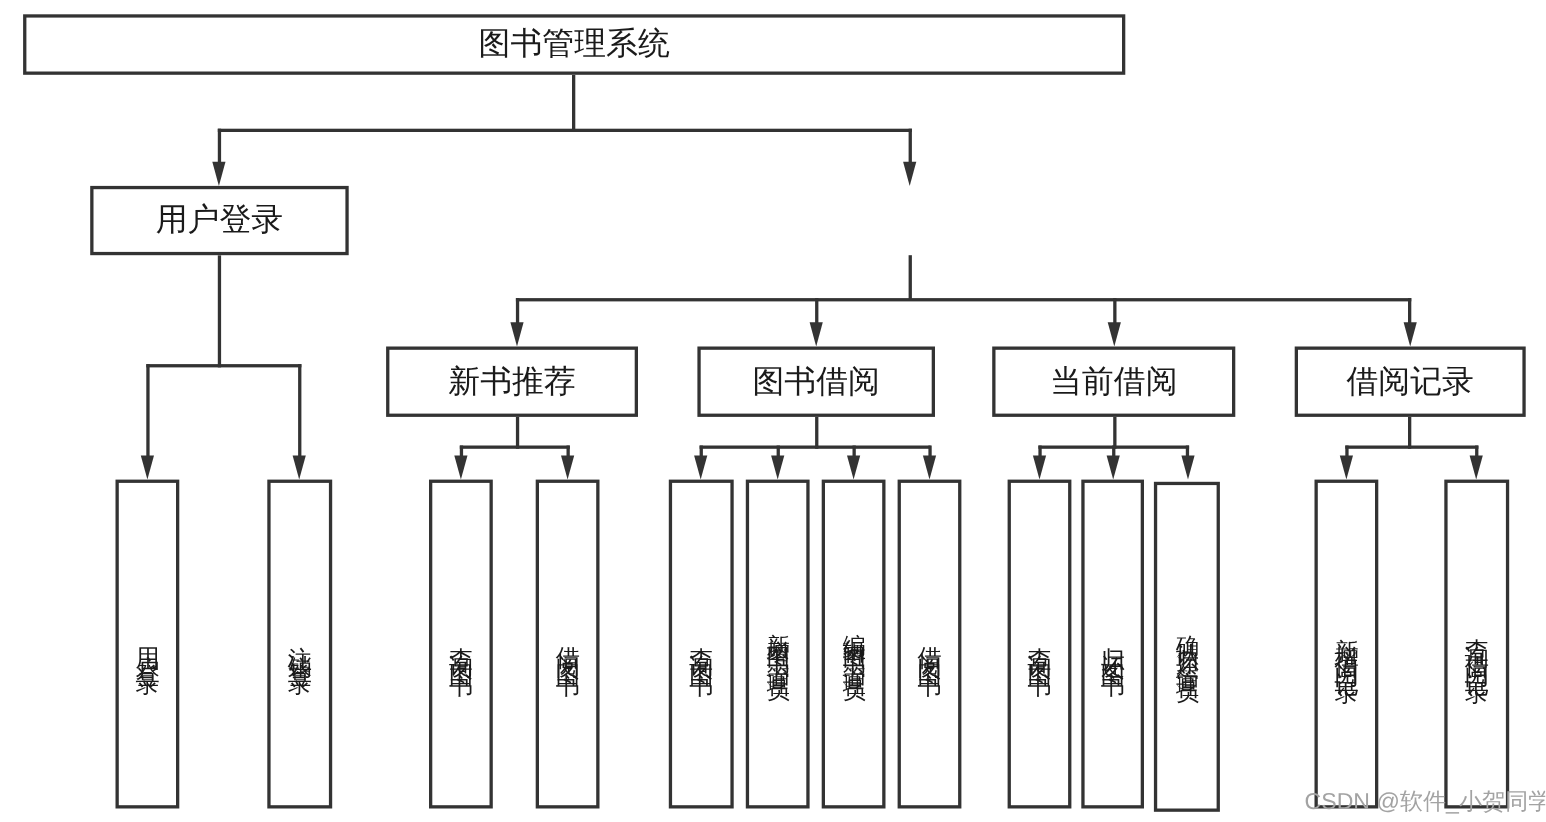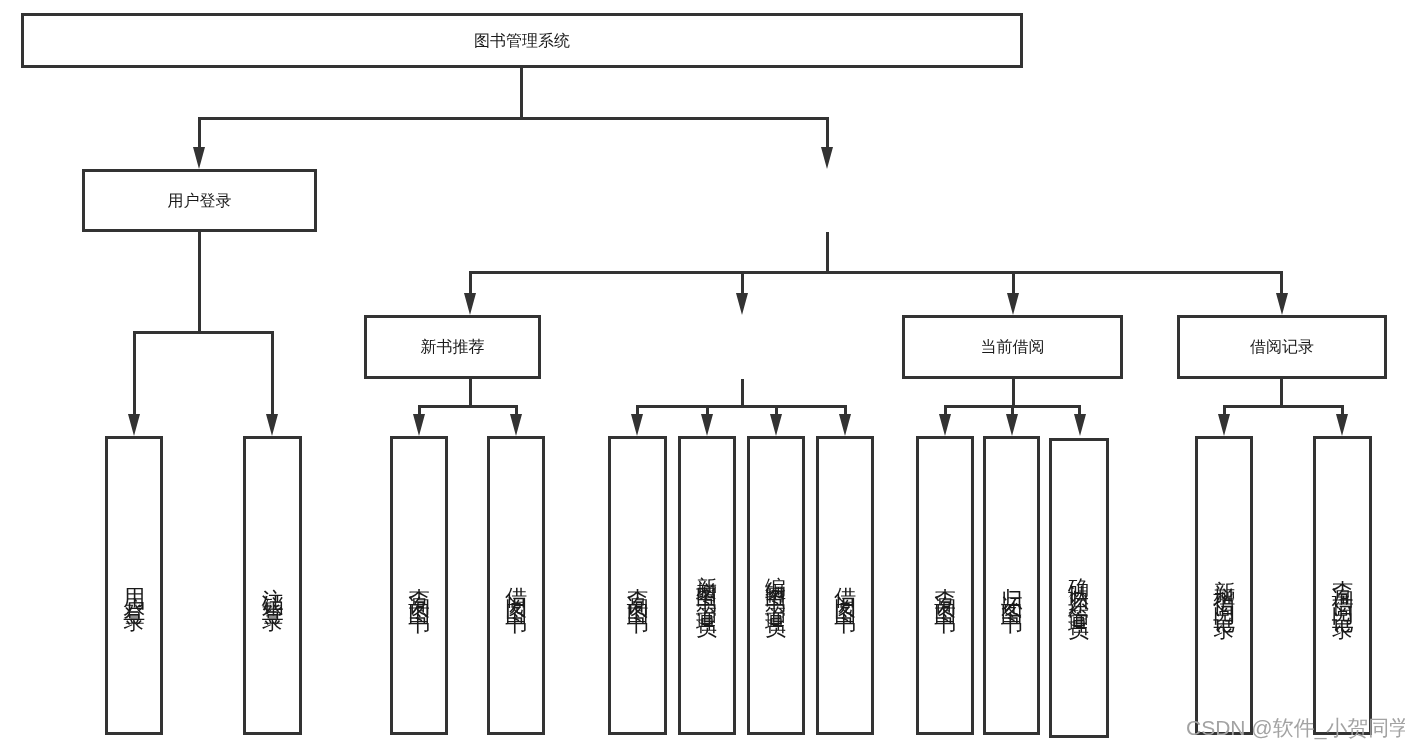--- a/index.html
+++ b/index.html
@@ -3,21 +3,21 @@
 <meta charset="utf-8">
 <style>
   html,body{margin:0;padding:0;background:#ffffff;}
   .canvas{
     position:relative;width:1405px;height:747px;background:#ffffff;overflow:hidden;
     font-family:"Liberation Sans",sans-serif;color:#1a1a1a;
   }
   .node{
     position:absolute;box-sizing:border-box;background:#ffffff;border:3px solid #333333;
     display:flex;align-items:center;justify-content:center;
-    font-size:16px;color:#1a1a1a;z-index:2;line-height:1.2;
+    font-size:29px;color:#1a1a1a;z-index:2;line-height:1.2;
   }
   .vnode{
     writing-mode:vertical-rl;text-orientation:mixed;
     font-size:22px;letter-spacing:8px;
   }
   .vnode.long{letter-spacing:6px;font-size:21px;}
   .vline{position:absolute;width:3px;background:#333333;z-index:1;}
   .hline{position:absolute;height:3px;background:#333333;z-index:1;}
   .arr{
     position:absolute;width:0;height:0;z-index:1;
@@ -90,21 +90,22 @@
   <div class="hline" style="left:1223px;top:405px;width:121px"></div>
   <div class="vline" style="left:1223px;top:405px;height:12px"></div>
   <div class="arr" style="left:1218px;top:414px"></div>
   <div class="vline" style="left:1341px;top:405px;height:12px"></div>
   <div class="arr" style="left:1336px;top:414px"></div>
 
   <div class="node" style="left:21px;top:13px;width:1002px;height:55px">图书管理系统</div>
 
   <div class="node" style="left:82px;top:169px;width:235px;height:63px">用户登录</div>
 
-  <div class="node" style="left:364px;top:315px;width:177px;height:64px">新书推荐</div>
+  <div class="node" style="left:351px;top:315px;width:229px;height:64px">新书推荐</div>
+  <div class="node" style="left:634px;top:315px;width:216px;height:64px">图书借阅</div>
   <div class="node" style="left:902px;top:315px;width:221px;height:64px">当前借阅</div>
   <div class="node" style="left:1177px;top:315px;width:210px;height:64px">借阅记录</div>
 
   <div class="node vnode" style="left:105px;top:436px;width:58px;height:299px">用户登录</div>
   <div class="node vnode" style="left:243px;top:436px;width:59px;height:299px">注销登录</div>
 
   <div class="node vnode" style="left:390px;top:436px;width:58px;height:299px">查询图书</div>
   <div class="node vnode" style="left:487px;top:436px;width:58px;height:299px">借阅图书</div>
 
   <div class="node vnode" style="left:608px;top:436px;width:59px;height:299px">查询图书</div>

